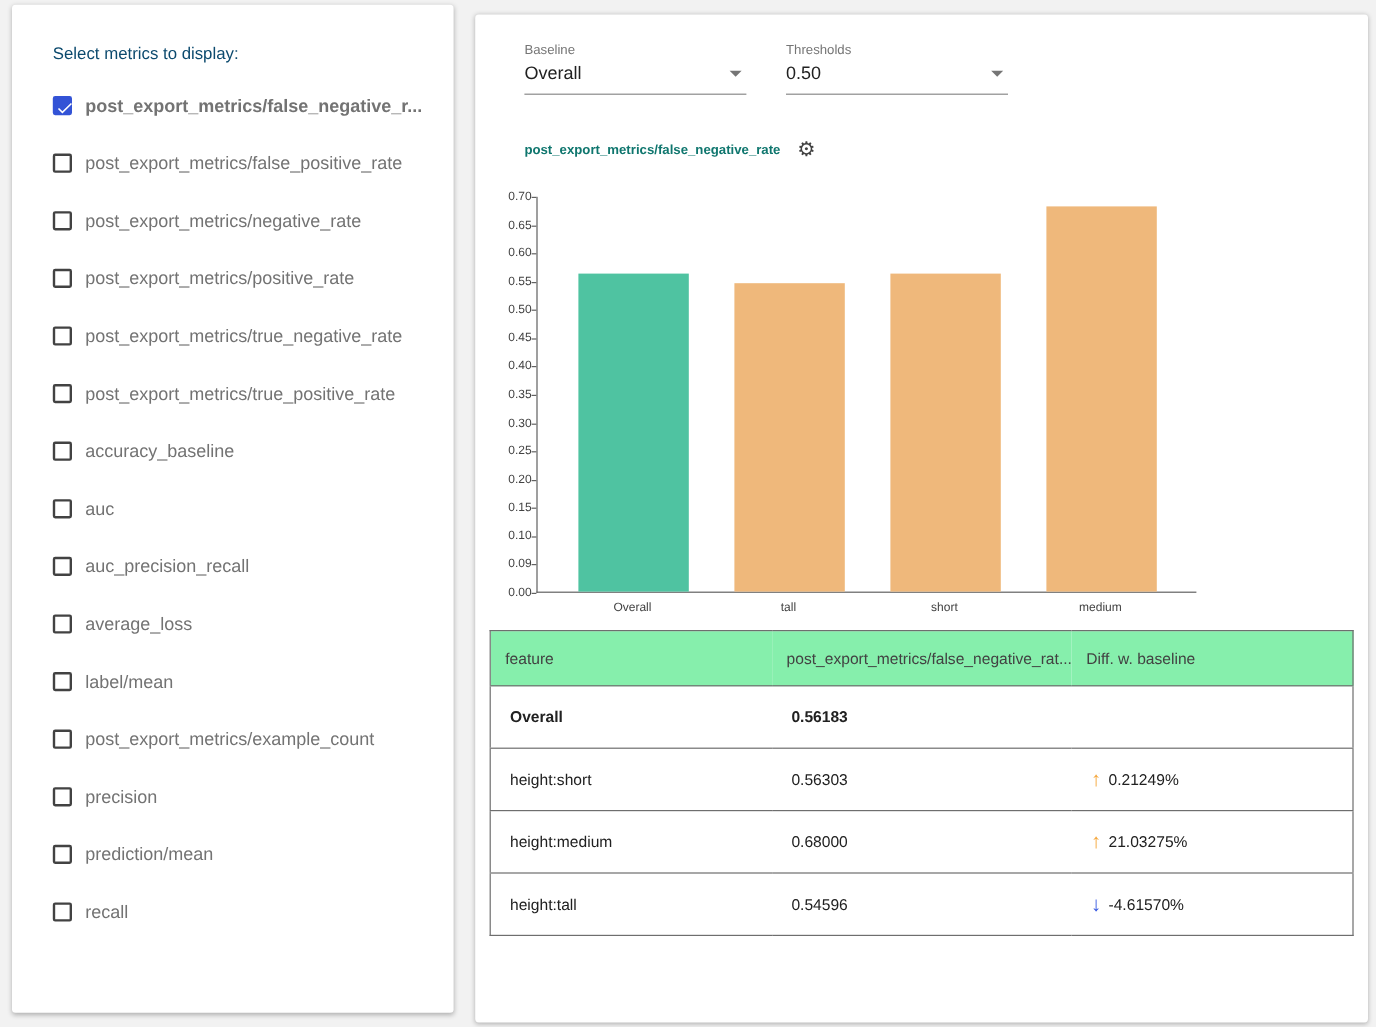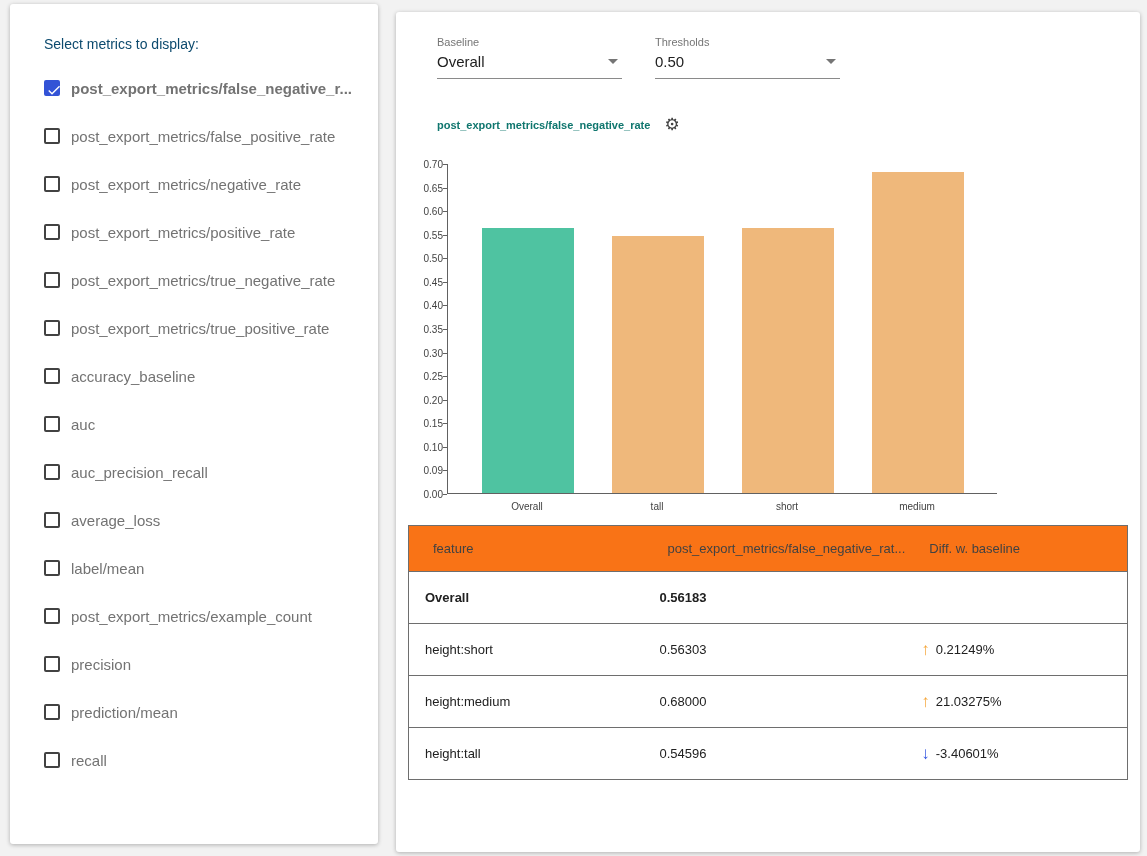--- a/index.html
+++ b/index.html
@@ -66,21 +66,21 @@
   #x-labels { position:absolute; left:31px; top:332px; width:550px; height:16px; }
   .x-label { position:absolute; top:5px; transform:translateX(-50%); font-size:10px; color:#424242; }
 
   
   #results-table {
     position:absolute; left:12px; top:513px; width:720px;
     border-collapse:collapse; font-size:13px;
     border:1px solid #6e6e6e;
   }
   #results-table thead th {
-    background:#f97316; height:46px; text-align:left; padding-left:24px;
+    background:#86efac; height:46px; text-align:left; padding-left:12px;
     font-weight:normal; color:#424242; border-bottom:1px solid #6e6e6e;
   }
   #results-table tbody td {
     height:52px; padding-left:16px; color:#212121; background:#fff;
     border-bottom:1px solid #6e6e6e;
   }
   #results-table tbody tr:last-child td { border-bottom:none; }
   .highlight { color:#2fa68c; font-weight:bold; }
   .diff-wrap { display:flex; align-items:center; gap:6px; }
   .arrow { font-size:17px; font-weight:bold; line-height:1; }
@@ -268,20 +268,20 @@
               <span>21.03275%</span>
             </div>
           </td>
         </tr>
         <tr>
           <td>height:tall</td>
           <td>0.54596</td>
           <td>
             <div class="diff-wrap">
               <span class="arrow down">↓</span>
-              <span>-3.40601%</span>
+              <span>-4.61570%</span>
             </div>
           </td>
         </tr>
       </tbody>
   </table>
 
 </div>
 
 </body></html>

